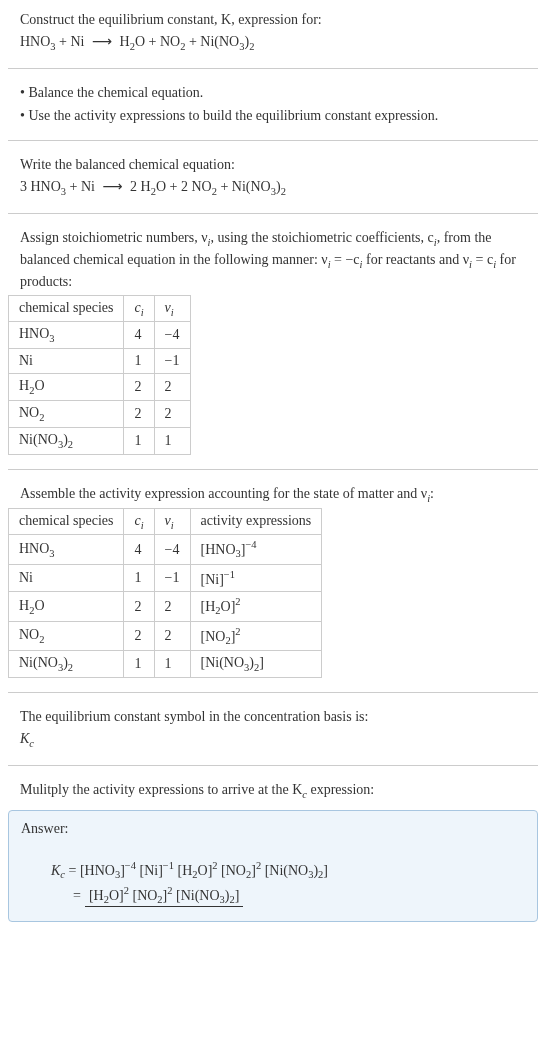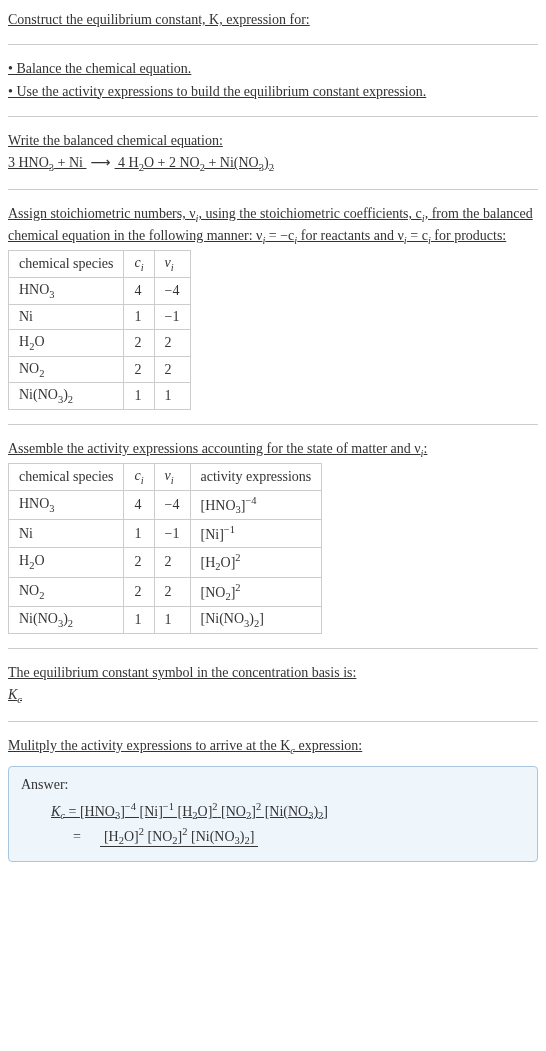--- a/index.html
+++ b/index.html
@@ -13,23 +13,22 @@
   }
   .page {
     padding: 8px 8px 16px 8px;
   }
   hr.sep {
     border: none;
     border-top: 1px solid #ccc;
     margin: 14px 0;
   }
   .line {
-    margin: 2px 0;
+    margin: 2px 12px;
     line-height: 1.45;
-    text-decoration: underline;
   }
   .sub { vertical-align: sub; font-size: 0.75em; }
   .sup { vertical-align: super; font-size: 0.75em; }
   .italic { font-style: italic; }
   table.tbl {
     border-collapse: collapse;
     margin-top: 0;
   }
   table.tbl th, table.tbl td {
     border: 1px solid #ccc;
@@ -40,27 +39,26 @@
     font-weight: normal;
     background: #fff;
   }
   .answer-box {
     border: 1px solid #a8c6e0;
     background: #eef5fb;
     border-radius: 4px;
     padding: 10px 12px 14px 12px;
     margin-top: 8px;
   }
-  .answer-label { margin-bottom: 6px; }
+  .answer-label { margin-bottom: 21px; }
   .indent { margin-left: 30px; }
   .frac {
     display: inline-block;
     vertical-align: middle;
     text-align: center;
-    margin-left: 15px;
   }
   .frac > .num {
     display: block;
     padding: 0 4px;
     border-bottom: 1px solid #333;
   }
   .frac > .den {
     display: block;
     padding: 0 4px;
   }
@@ -76,31 +74,34 @@
   }
 </style>
 </head>
 <body>
 
 <div class="page">
 
   <div class="line">
     <span>Construct the equilibrium constant, K, expression for:</span>
   </div>
+  <div class="line">
+    <span>HNO</span><span class="sub">3</span><span> + Ni </span><span class="arrow">⟶</span><span> H</span><span class="sub">2</span><span>O + NO</span><span class="sub">2</span><span> + Ni(NO</span><span class="sub">3</span><span>)</span><span class="sub">2</span>
+  </div>
 
   <hr class="sep">
 
   <div class="line">• Balance the chemical equation.</div>
   <div class="line">• Use the activity expressions to build the equilibrium constant expression.</div>
 
   <hr class="sep">
 
   <div class="line">Write the balanced chemical equation:</div>
   <div class="line">
-    <span>3 HNO</span><span class="sub">3</span><span> + Ni </span><span class="arrow">⟶</span><span> 4 H</span><span class="sub">2</span><span>O + 2 NO</span><span class="sub">2</span><span> + Ni(NO</span><span class="sub">3</span><span>)</span><span class="sub">2</span>
+    <span>3 HNO</span><span class="sub">3</span><span> + Ni </span><span class="arrow">⟶</span><span> 2 H</span><span class="sub">2</span><span>O + 2 NO</span><span class="sub">2</span><span> + Ni(NO</span><span class="sub">3</span><span>)</span><span class="sub">2</span>
   </div>
 
   <hr class="sep">
 
   <div class="line">
     <span>Assign stoichiometric numbers, ν</span><span class="italic sub">i</span><span>, using the stoichiometric coefficients, c</span><span class="italic sub">i</span><span>, from the balanced chemical equation in the following manner: ν</span><span class="italic sub">i</span><span> = −c</span><span class="italic sub">i</span><span> for reactants and ν</span><span class="italic sub">i</span><span> = c</span><span class="italic sub">i</span><span> for products:</span>
   </div>
 
   <table class="tbl">
     <tbody>
@@ -133,21 +134,21 @@
       <td><span>Ni(NO</span><span class="sub">3</span><span>)</span><span class="sub">2</span></td>
       <td>1</td>
       <td>1</td>
     </tr>
   </tbody>
     </table>
 
   <hr class="sep">
 
   <div class="line">
-    <span>Assemble the activity expressions accounting for the state of matter and ν</span><span class="italic sub">i</span><span>:</span>
+    <span>Assemble the activity expression accounting for the state of matter and ν</span><span class="italic sub">i</span><span>:</span>
   </div>
 
   <table class="tbl">
     <tbody>
         <tr>
       <th>chemical species</th>
       <th><span class="italic">c</span><span class="italic sub">i</span></th>
       <th><span class="italic">ν</span><span class="italic sub">i</span></th>
       <th>activity expressions</th>
     </tr>

